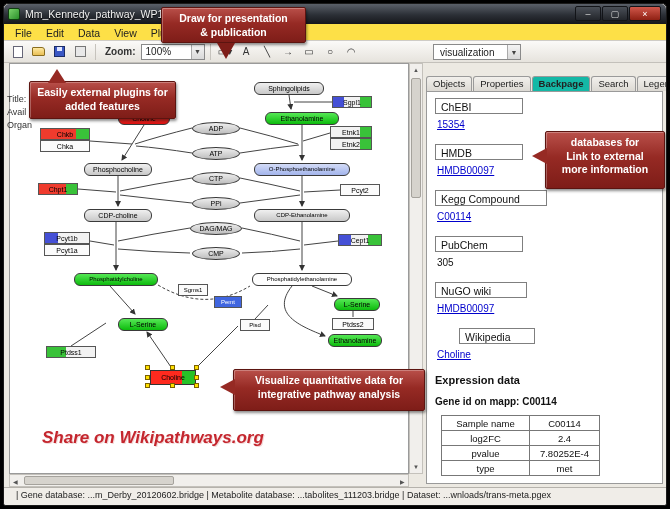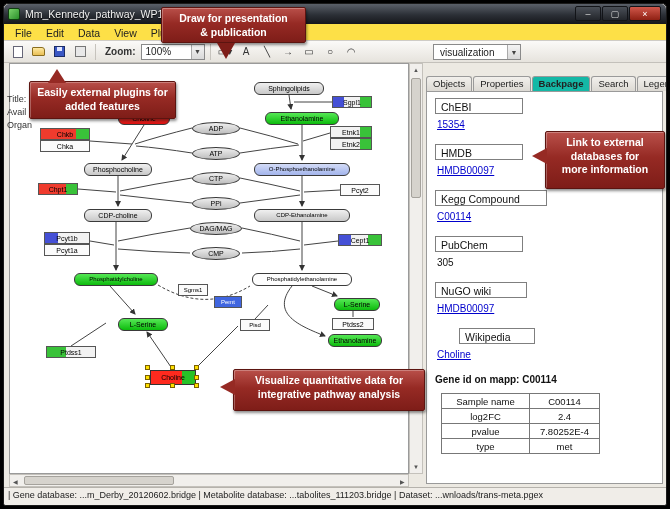--- a/index.html
+++ b/index.html
@@ -35,21 +35,21 @@
   #vis-combo { position:absolute; left:429px; top:3px; width:88px;padding-left:6px; }
 
   
   #canvas { position:absolute; left:5px; top:59px; width:400px; height:411px; background:#fff; border:1px solid #9a9a9a; overflow:hidden; }
   #vscroll { position:absolute; left:405px; top:59px; width:14px; height:411px; background:#f1efec; border:1px solid #c4c1bb; font-size:6px; color:#555; text-align:center; }
   #vscroll .thumb { position:absolute; left:1px; top:14px; width:10px; height:120px; background:#d6d3cd; border:1px solid #a5a29c; border-radius:2px; }
   #hscroll { position:absolute; left:5px; top:470px; width:400px; height:13px; background:#f1efec; border:1px solid #c4c1bb; font-size:6px; color:#555; }
   #hscroll .thumb { position:absolute; left:14px; top:1px; width:150px; height:9px; background:#d6d3cd; border:1px solid #a5a29c; border-radius:2px; }
   .sb-arrow { position:absolute; font-size:6px; color:#555; }
 
-  #statusbar { position:absolute; left:0; top:483px; width:100%; height:20px; background:#f0ede8; border-top:1px solid #b5b2ac; font-size:9px; color:#222; padding:2px 0 0 4px; white-space:nowrap; }
+  #statusbar { position:absolute; left:0; top:483px; width:100%; height:20px; background:#f0ede8; border-top:1px solid #b5b2ac; font-size:9px; color:#222; padding:2px 0 0 12px; white-space:nowrap; }
 
   
   .meta-label { position:absolute; font-size:9px; color:#333; z-index:2; }
 
   
   #side-tabs { position:absolute; left:422px; top:72px; width:237px; height:15px; display:flex; }
   .tab { font-size:9.5px; color:#222; background:linear-gradient(180deg,#f2f0ec,#dcd9d3); border:1px solid #9a9a9a; border-bottom:none; border-radius:3px 3px 0 0; padding:1px 6px; margin-right:1px; }
   .tab.active { background:#14b8a6; font-weight:bold; }
   #sidebar { position:absolute; left:422px; top:87px; width:237px; height:393px; background:#fff; border:1px solid #9a9a9a; padding:6px 8px; overflow:hidden; }
   .bp-section { margin-bottom:12px; }
@@ -284,20 +284,21 @@
       <span class="bp-value">305</span>
     </div>
     <div class="bp-section">
       <div class="bp-header" style="width:92px;">NuGO wiki</div>
       <a class="bp-value" href="#">HMDB00097</a>
     </div>
     <div class="bp-section">
       <div class="bp-header" style="width:76px;margin-left:24px;">Wikipedia</div>
       <a class="bp-value" href="#">Choline</a>
     </div>
+    <div class="bp-title">Expression data</div>
     <div class="bp-geneid">Gene id on mapp: C00114</div>
     <table class="exp">
       <tbody>
             <tr>
         <td class="c1">Sample name</td>
         <td class="c2">C00114</td>
       </tr>
       <tr>
         <td class="c1">log2FC</td>
         <td class="c2">2.4</td>
@@ -323,26 +324,27 @@
   </div>
 
   <div class="callout" style="left:25px; top:77px; width:147px; height:38px;">
     <div class="tail up" style="left:18px; top:-13px;"></div>
     <div>Easily external plugins for</div>
     <div>added features</div>
   </div>
 
   <div class="callout" style="left:541px; top:127px; width:120px; height:58px;">
     <div class="tail left" style="left:-14px; top:16px;"></div>
+    <div>databases  for</div>
     <div>Link  to external</div>
-    <div>databases  for</div>
     <div>more information</div>
   </div>
 
   <div class="callout" style="left:229px; top:365px; width:192px; height:42px;">
     <div class="tail left" style="left:-14px; top:9px;"></div>
     <div>Visualize quantitative  data  for</div>
     <div>integrative pathway analysis</div>
   </div>
 
+  <div id="share-text">Share on Wikipathways.org</div>
 
 </div>
 </div>
 
 </body></html>

